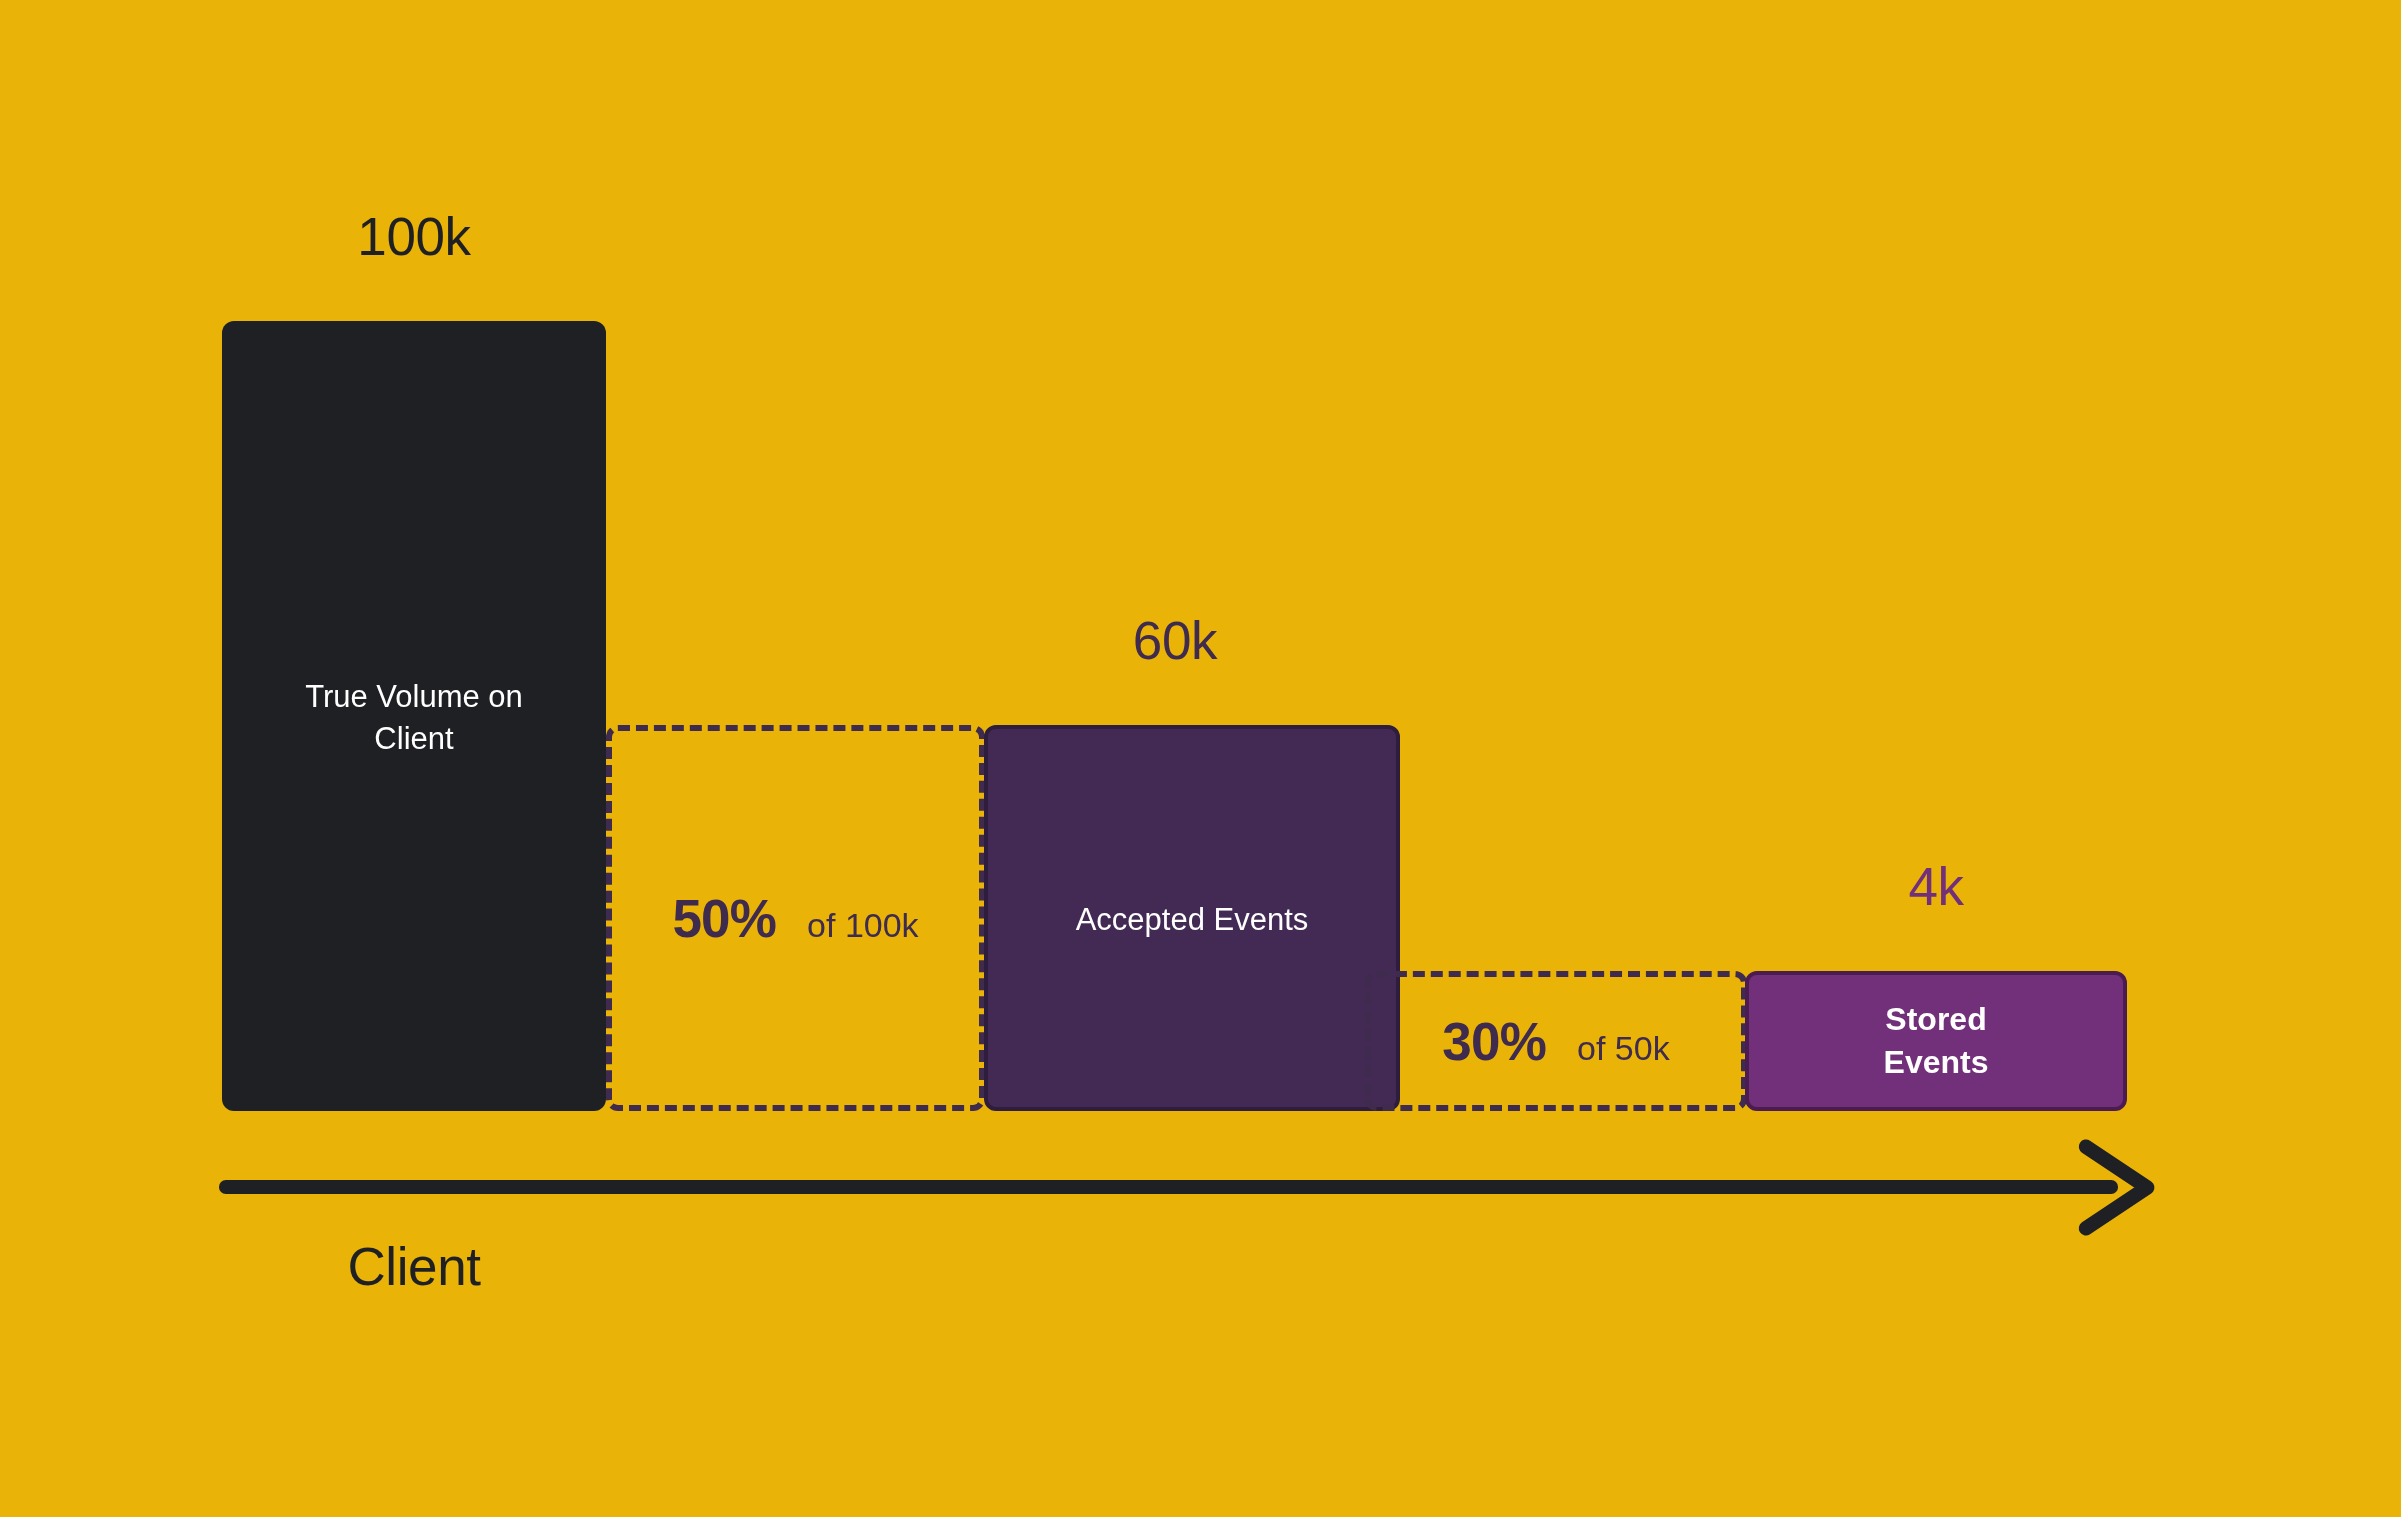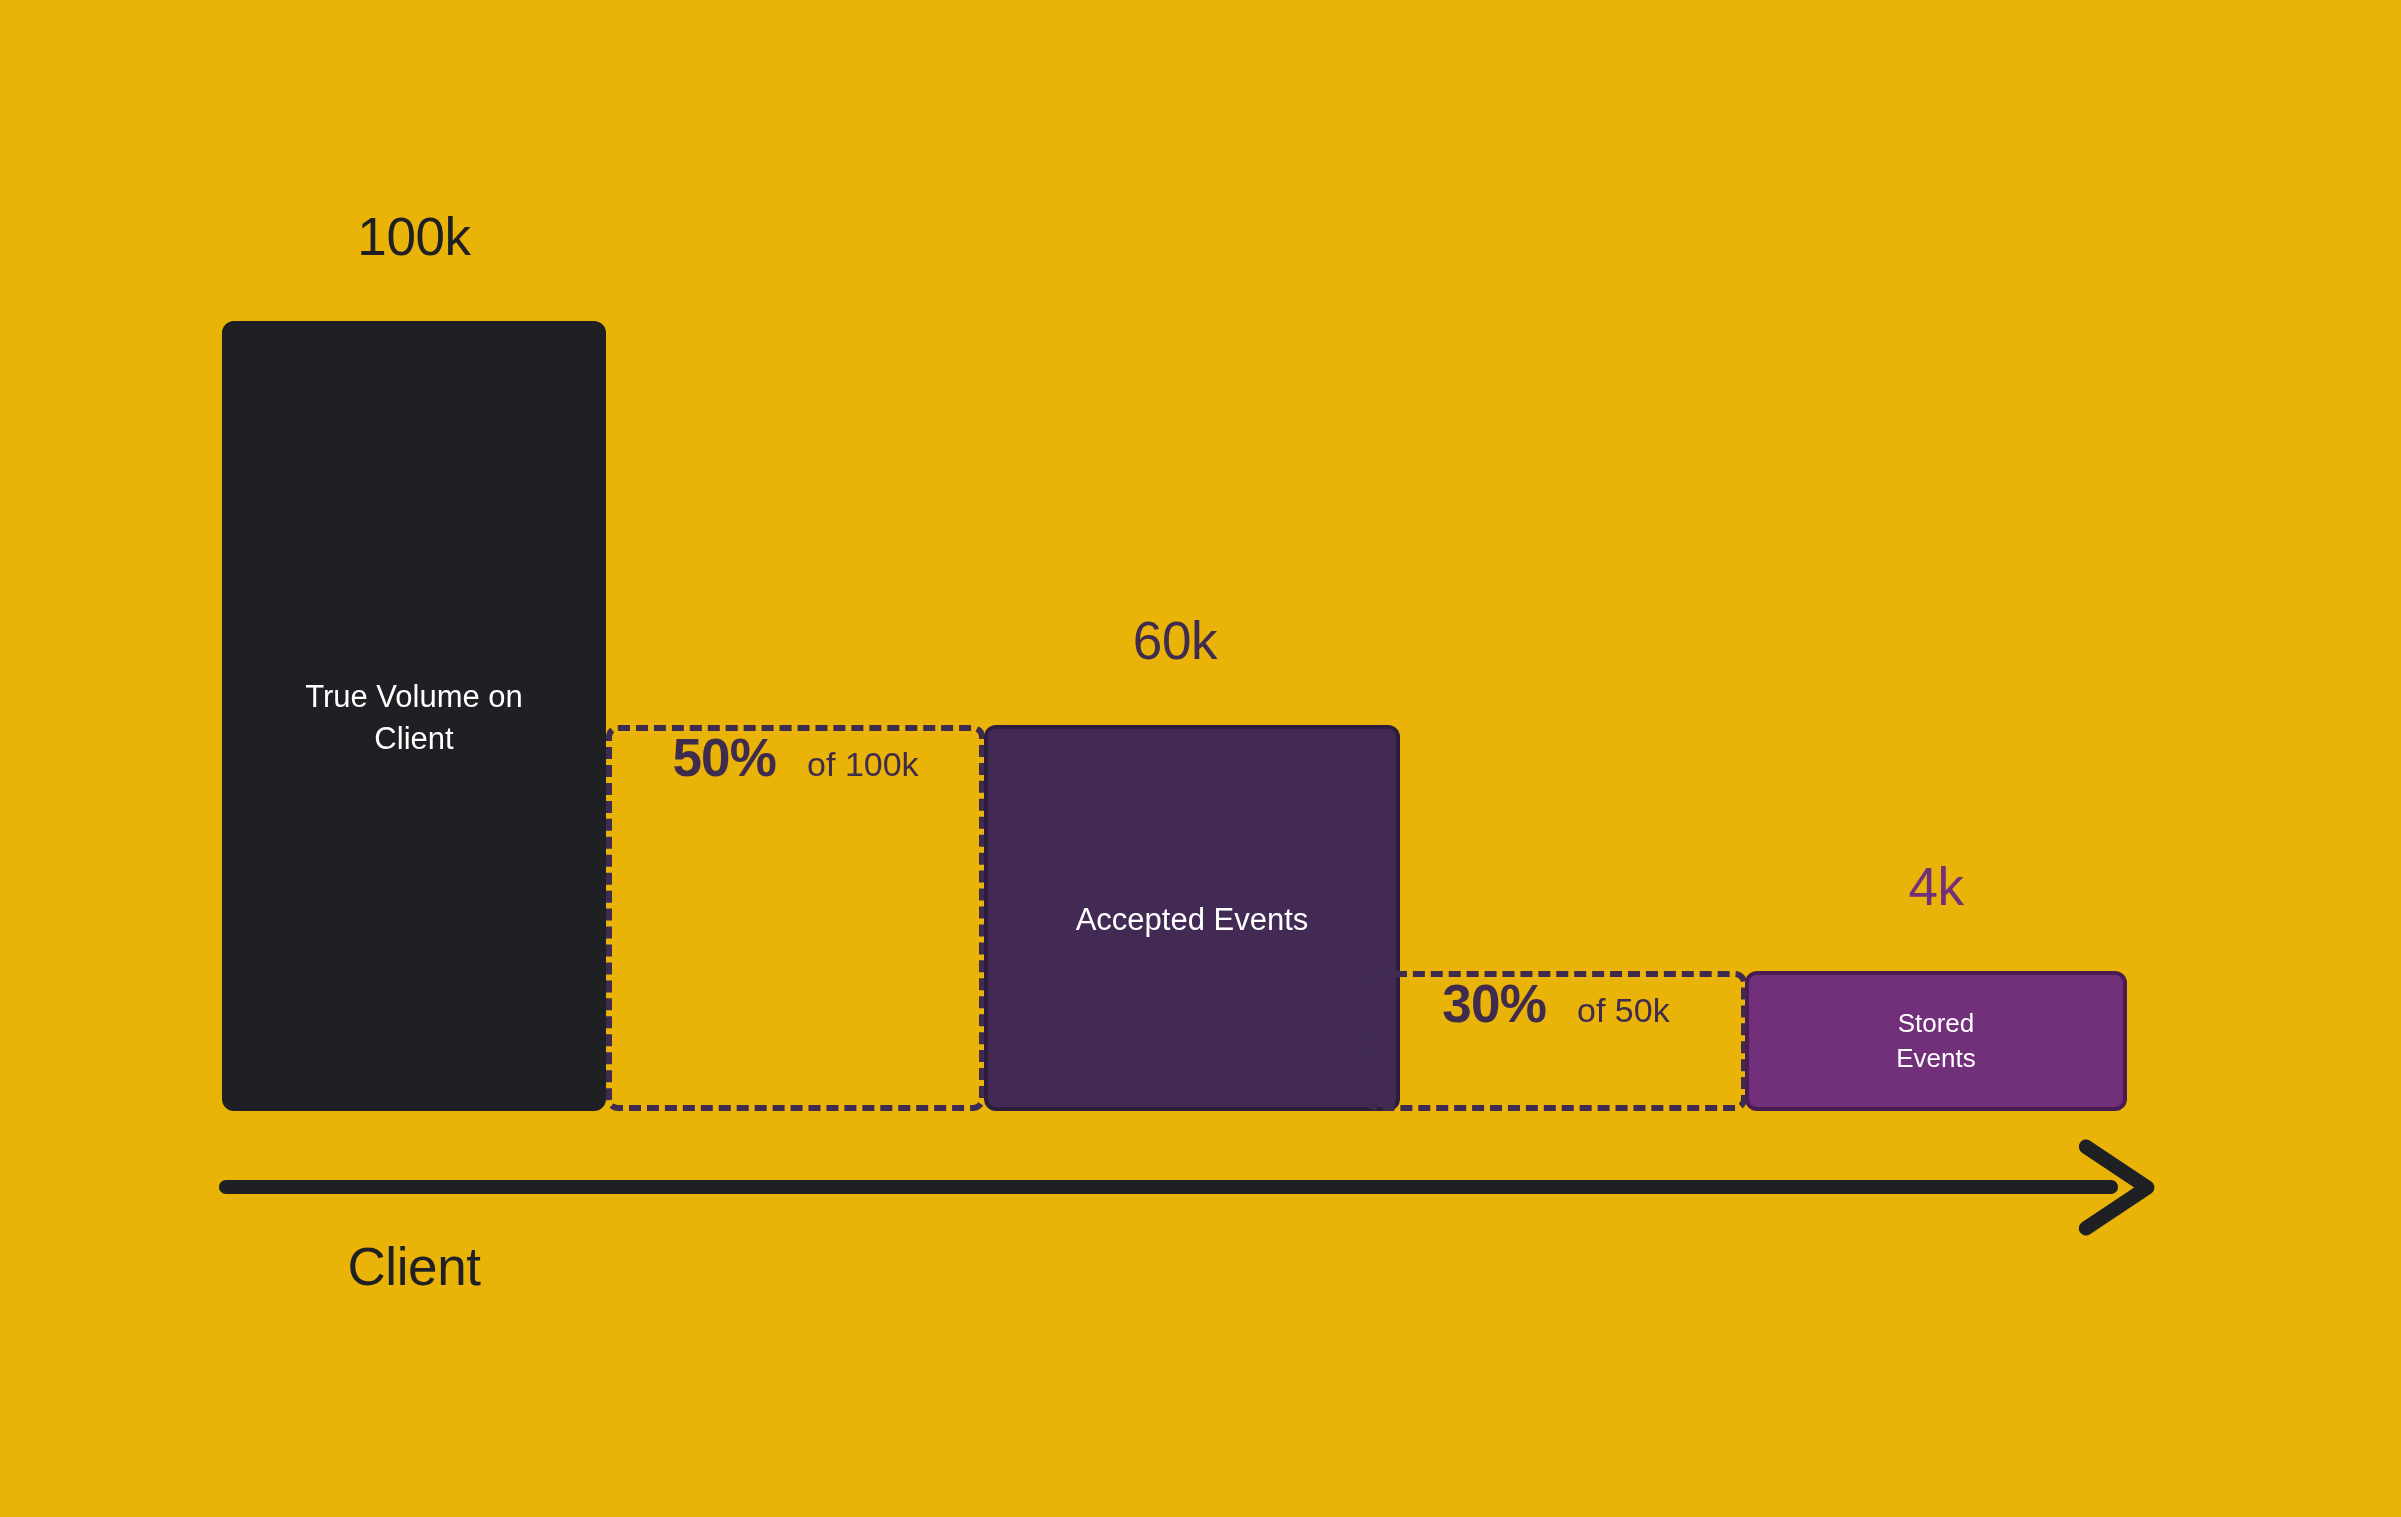--- a/index.html
+++ b/index.html
@@ -81,31 +81,33 @@
 
   #bar-backend {
     left: 1745px;
     top: 971px;
     width: 382px;
     height: 140px;
     background: #72307A;
     border: 4.2px solid #4A1C52;
   }
   #bar-backend .bar-text {
-    font-size: 26px;
+    font-size: 32px;
+    font-weight: bold;
   }
 
   
   .dashed-box {
     position: absolute;
     box-sizing: border-box;
     border: 6px dashed #3F2B4E;
     border-radius: 12px;
     background: transparent;
     display: flex;
+    align-items: center;
     justify-content: center;
   }
   #dropoff-1 {
     left: 606px;
     top: 725px;
     width: 379px;
     height: 386px;
   }
   #dropoff-2 {
     left: 1365px;

